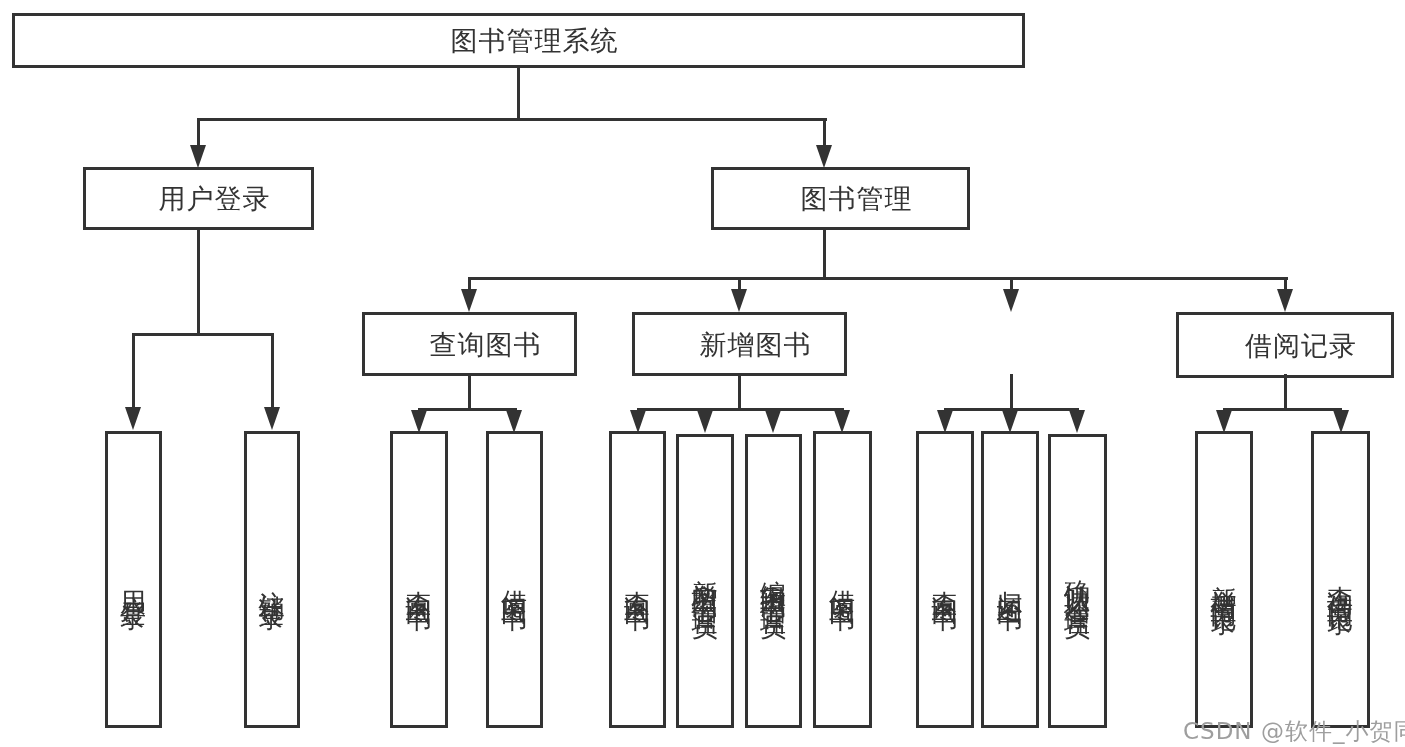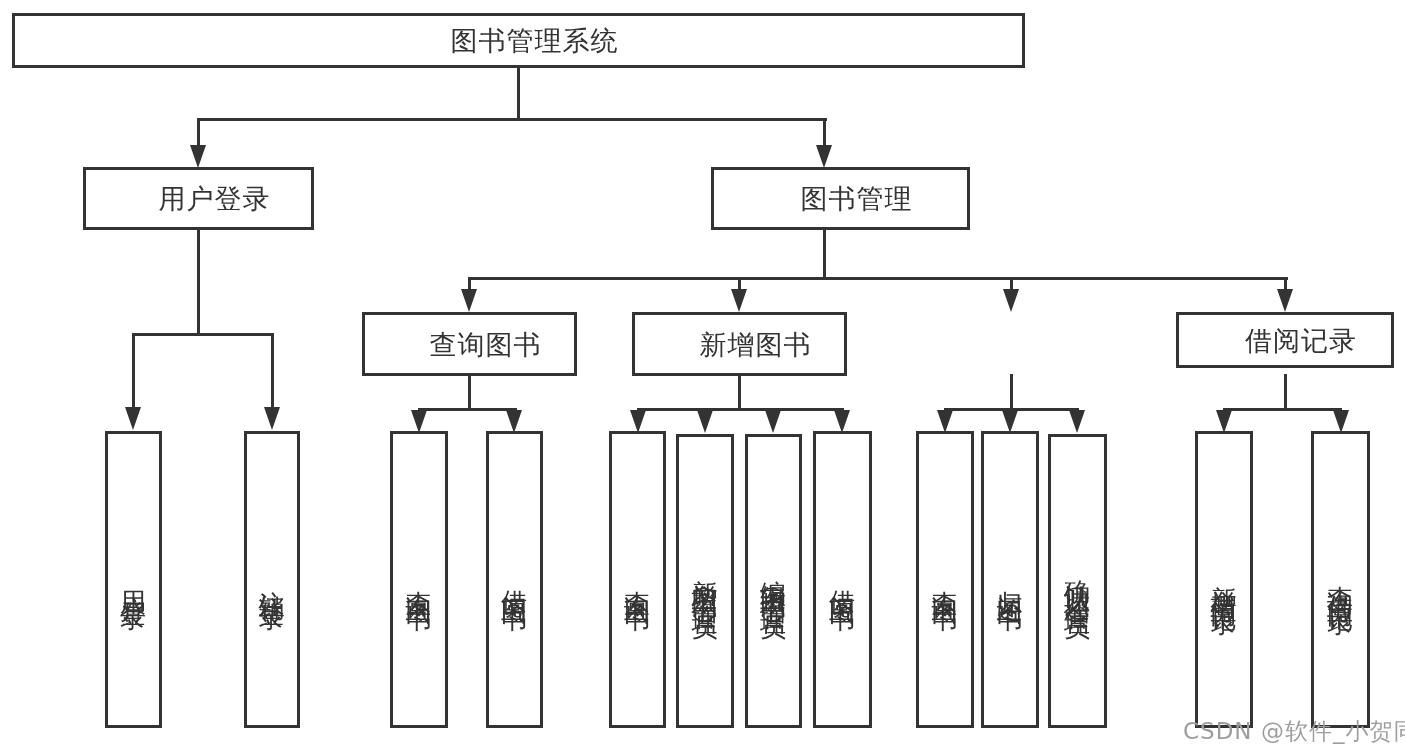--- a/index.html
+++ b/index.html
@@ -92,21 +92,21 @@
   <div class="arrow" style="left:461px; top:289px;"></div>
   <div class="vline" style="left:738px; top:277px; width:3px; height:14px;"></div>
   <div class="arrow" style="left:731px; top:289px;"></div>
   <div class="vline" style="left:1010px; top:277px; width:3px; height:14px;"></div>
   <div class="arrow" style="left:1003px; top:289px;"></div>
   <div class="vline" style="left:1284px; top:277px; width:3px; height:14px;"></div>
   <div class="arrow" style="left:1277px; top:289px;"></div>
 
   <div class="box hbox" style="left:362px; top:312px; width:215px; height:64px;">查询图书</div>
   <div class="box hbox" style="left:632px; top:312px; width:215px; height:64px;">新增图书</div>
-  <div class="box hbox" style="left:1176px; top:312px; width:218px; height:56px;">借阅记录</div>
+  <div class="box hbox" style="left:1176px; top:312px; width:218px; height:66px;">借阅记录</div>
 
   <div class="vline" style="left:468px; top:374px; width:3px; height:37px;"></div>
   <div class="hline" style="left:418px; top:408px; width:99px; height:3px;"></div>
   <div class="arrow" style="left:411px; top:410px;"></div>
   <div class="arrow" style="left:506px; top:410px;"></div>
 
   <div class="vline" style="left:738px; top:374px; width:3px; height:37px;"></div>
   <div class="hline" style="left:637px; top:408px; width:207px; height:3px;"></div>
   <div class="arrow" style="left:630px; top:410px;"></div>
   <div class="arrow" style="left:697px; top:410px;"></div>

